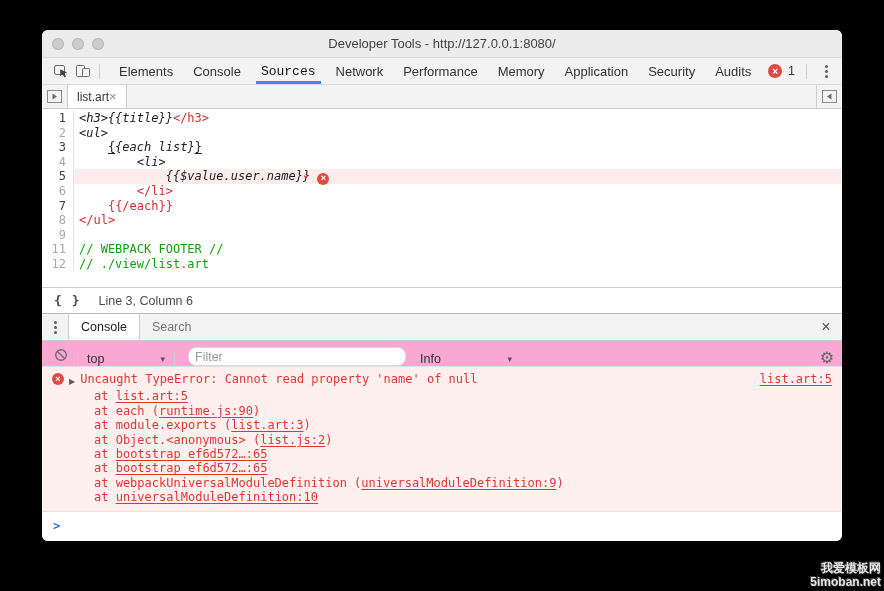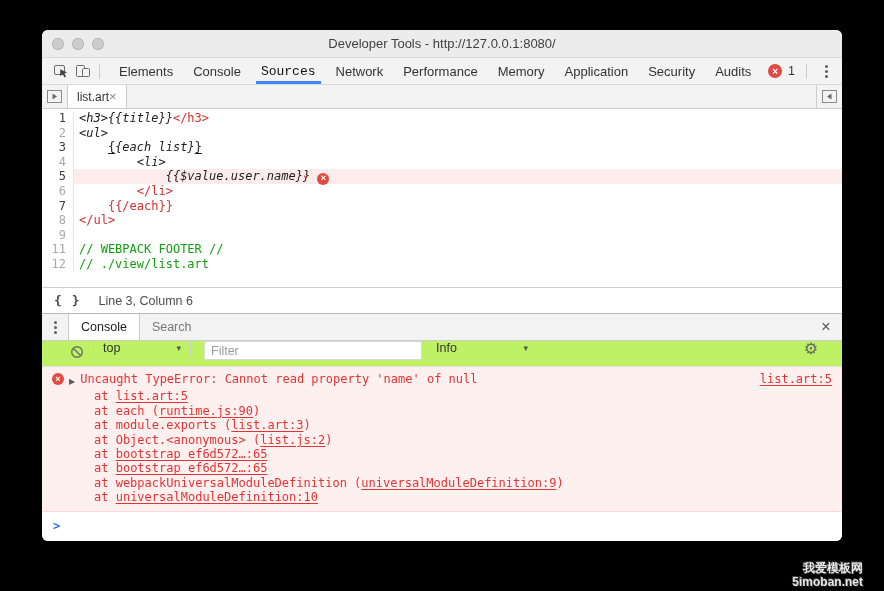--- a/index.html
+++ b/index.html
@@ -64,45 +64,45 @@
   .linecol{font-size:12.5px; color:#4c4c4c;}
   
   .drawer-header{height:27px; flex:0 0 27px; background:#f3f3f3; border-top:1px solid #b9b9b9;
     display:flex; align-items:stretch;}
   .drawer-menu{width:26px; display:flex; align-items:center; justify-content:center;}
   .dtab{display:flex; align-items:center; padding:0 12px; font-size:12.5px; color:#777;}
   .dtab.active{background:#fff; border-left:1px solid #ccc; border-right:1px solid #ccc; color:#222;}
   .drawer-close{margin-left:auto; width:32px; display:flex; align-items:center; justify-content:center;
     color:#555; font-size:16px;}
   
-  .console-toolbar{height:27px; flex:0 0 27px; background:#bef264; border-top:1px solid #ccc;
-    border-bottom:1px solid #e0e0e0; display:flex; align-items:flex-start; padding:0 24px;}
+  .console-toolbar{height:27px; flex:0 0 27px; background:#f9a8d4; border-top:1px solid #ccc;
+    border-bottom:1px solid #e0e0e0; display:flex; align-items:flex-end; padding:0 8px;}
   .dd{display:flex; align-items:center; justify-content:space-between; font-size:12.5px; color:#333;}
   .dd .caret{color:#555; font-size:9px; font-family:"DejaVu Sans",sans-serif;}
   .dd.ctx{width:78px; margin:0 4px;}
   .dd.lvl{width:92px; margin-left:14px;}
-  .filter{width:218px; height:19px; border:1px solid #d8d8d8; border-radius:2px; margin-left:8px;
+  .filter{width:218px; height:19px; border:1px solid #d8d8d8; border-radius:8px; margin-left:8px;
     font-size:12.5px; padding:0 6px; color:#333; outline:none;}
   .filter::placeholder{color:#9a9a9a;}
   .gear{margin-left:auto; font-family:"DejaVu Sans",sans-serif; font-size:16px; color:#676767; line-height:1;}
   
   .console-error{flex:0 0 auto; background:var(--error-bg); border-bottom:1px solid var(--error-border);
     font-family:"DejaVu Sans Mono",monospace; font-size:12px; color:var(--console-red);
     padding:5px 10px 6px 10px; line-height:14.4px;}
   .err-row{display:flex; align-items:flex-start; gap:5px;}
   .err-row .mini-err{margin:1px 0 0 0; flex:0 0 12px;}
   .tri{color:#5c5c5c; font-size:8px; font-family:"DejaVu Sans",sans-serif; padding-top:3px;}
   .emsg{flex:1;}
   .esrc,.slink{text-decoration:underline; text-underline-offset:2px;}
   .stack-line{padding-left:42px;}
   
   .console-prompt{flex:1; background:#fff; padding:4px 0 0 11px;}
   .chev{color:#2f6ee0; font-family:"DejaVu Sans Mono",monospace; font-weight:bold; font-size:12px;}
   
-  .watermark{position:absolute; right:21px; bottom:2px; text-align:right; color:#e8e8e8;
+  .watermark{position:absolute; right:3px; bottom:2px; text-align:right; color:#e8e8e8;
     font-size:12px; font-weight:bold; line-height:14px; text-shadow:1px 1px 0 #222, -1px -1px 0 #444;}
 </style>
 </head>
 <body>
 
 <div class="window">
 
   <div class="titlebar">
     <div class="traffic">
       <span class="light"></span>

